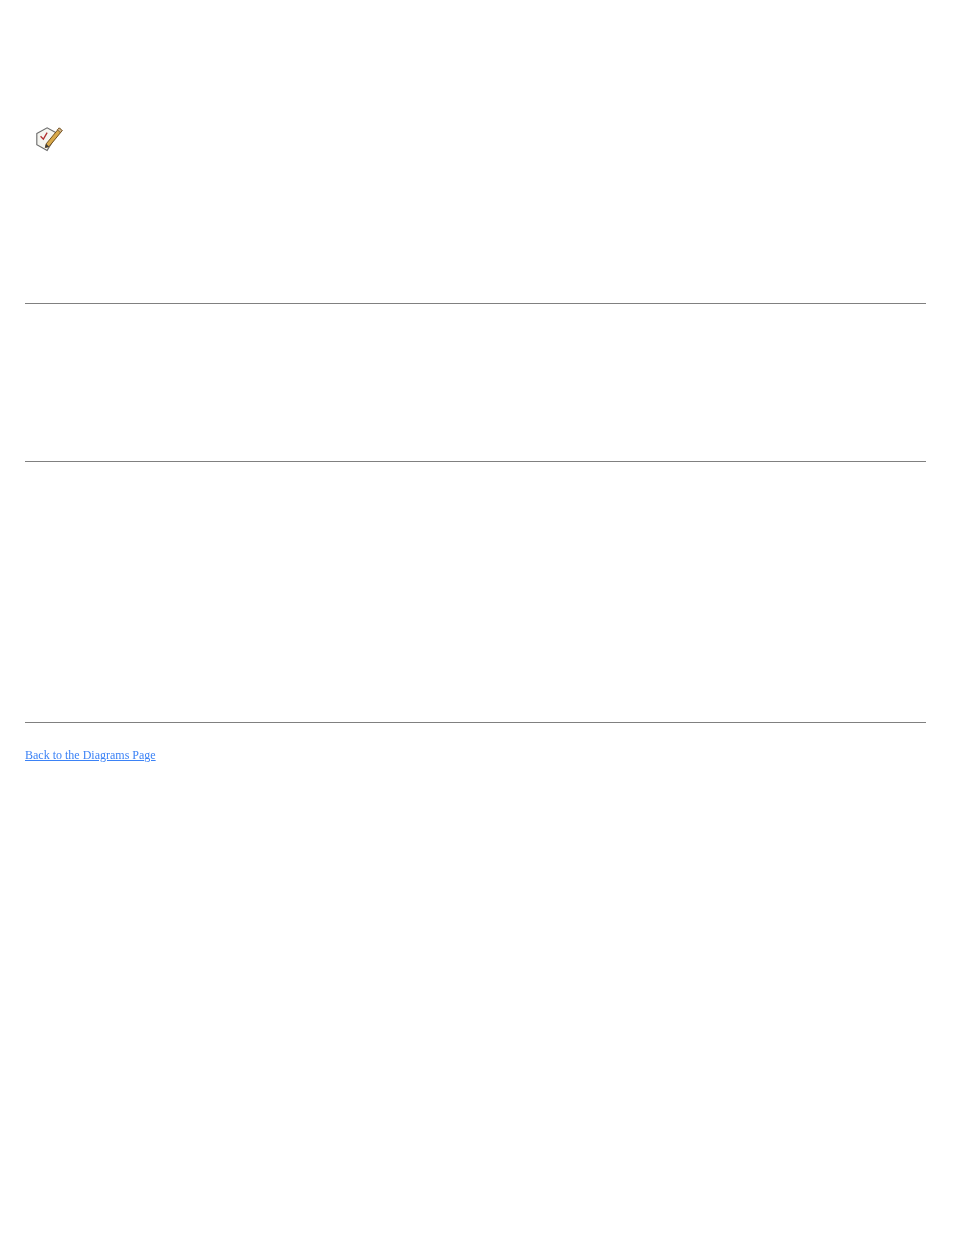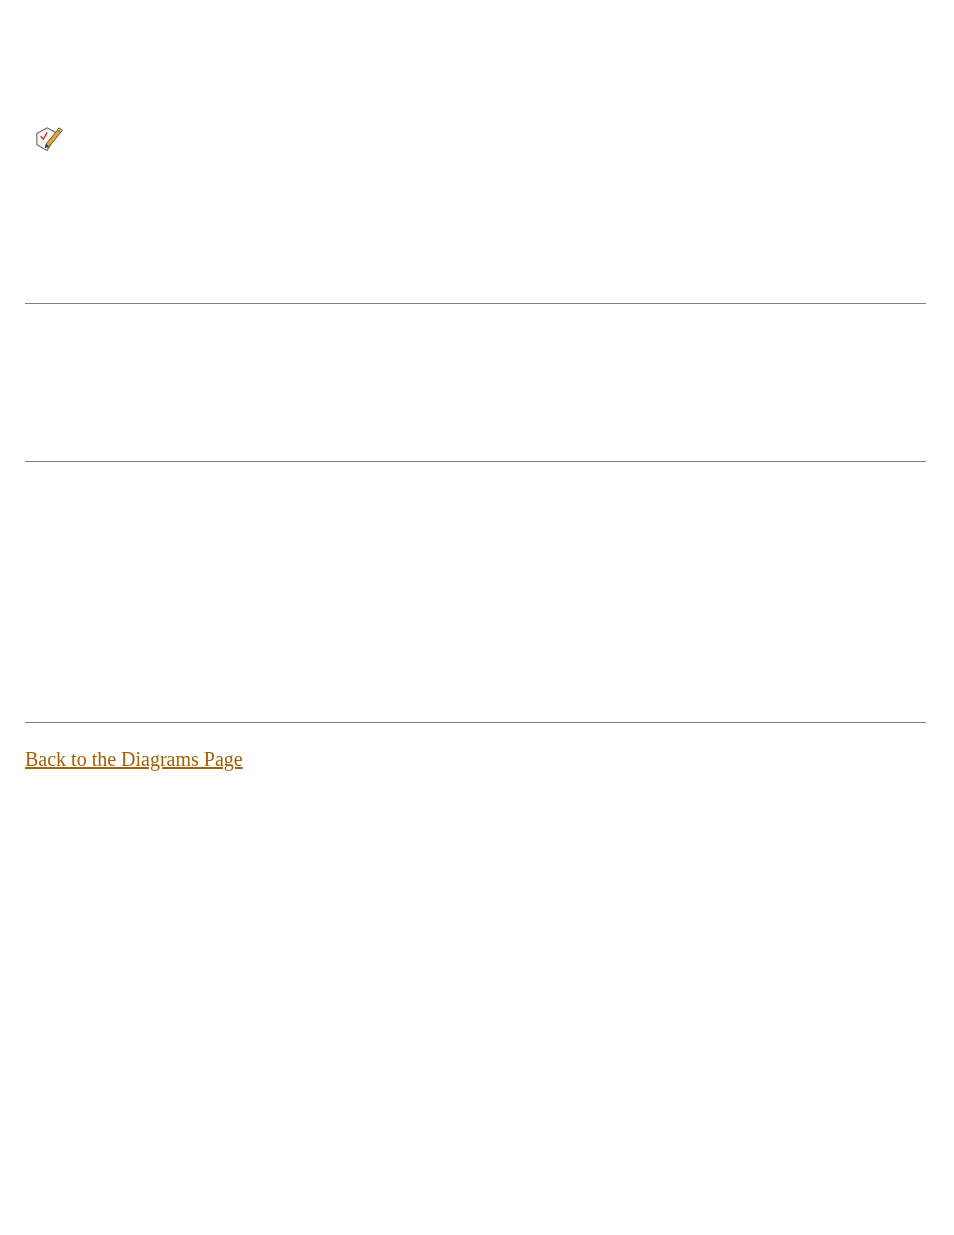--- a/index.html
+++ b/index.html
@@ -31,22 +31,22 @@
     margin: 0;
     height: 0;
   }
   .rule1 { top: 303px; }
   .rule2 { top: 461px; }
   .rule3 { top: 722px; }
   .back-link {
     position: absolute;
     top: 748px;
     left: 25px;
-    font-size: 20px;
-    color: #a16207;
+    font-size: 12px;
+    color: #3b82f6;
     text-decoration: underline;
     cursor: pointer;
     white-space: pre;
     text-align: center;
   }
 </style>
 </head>
 <body>
 
 <div class="page">

